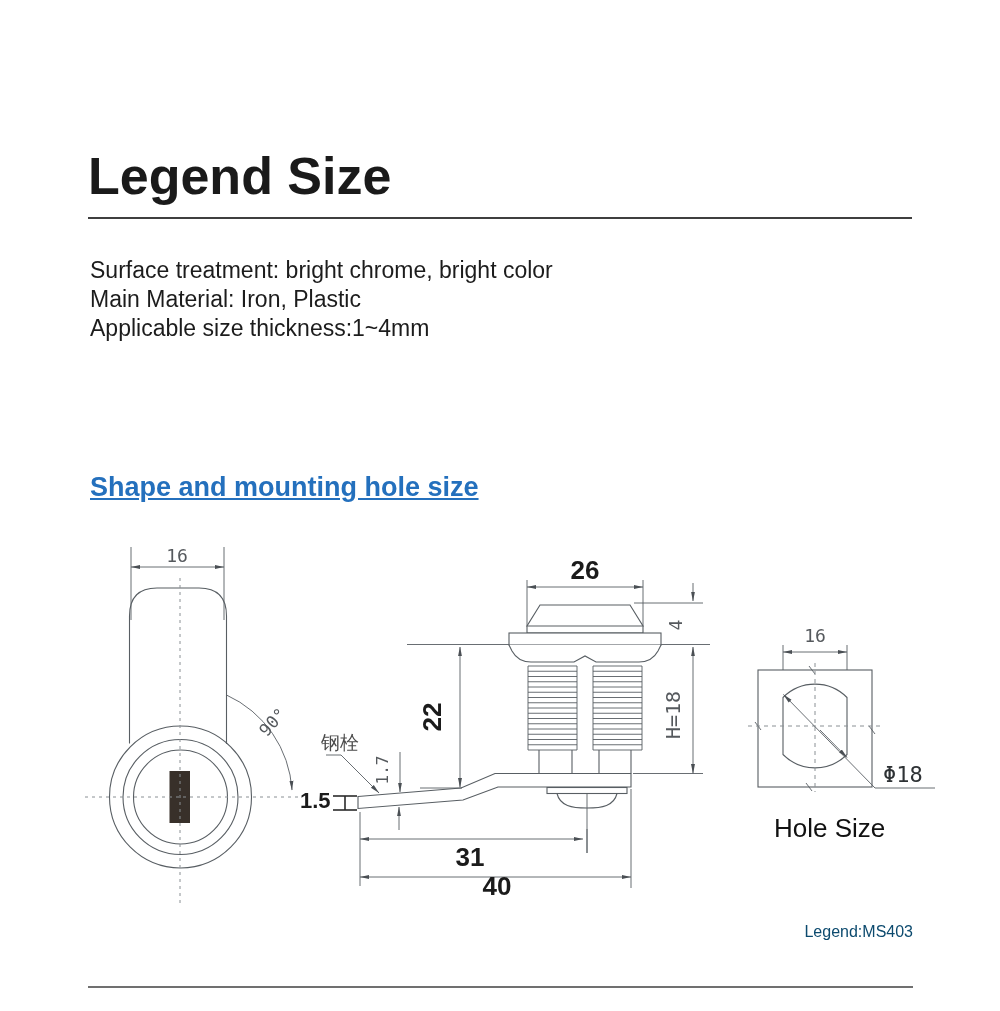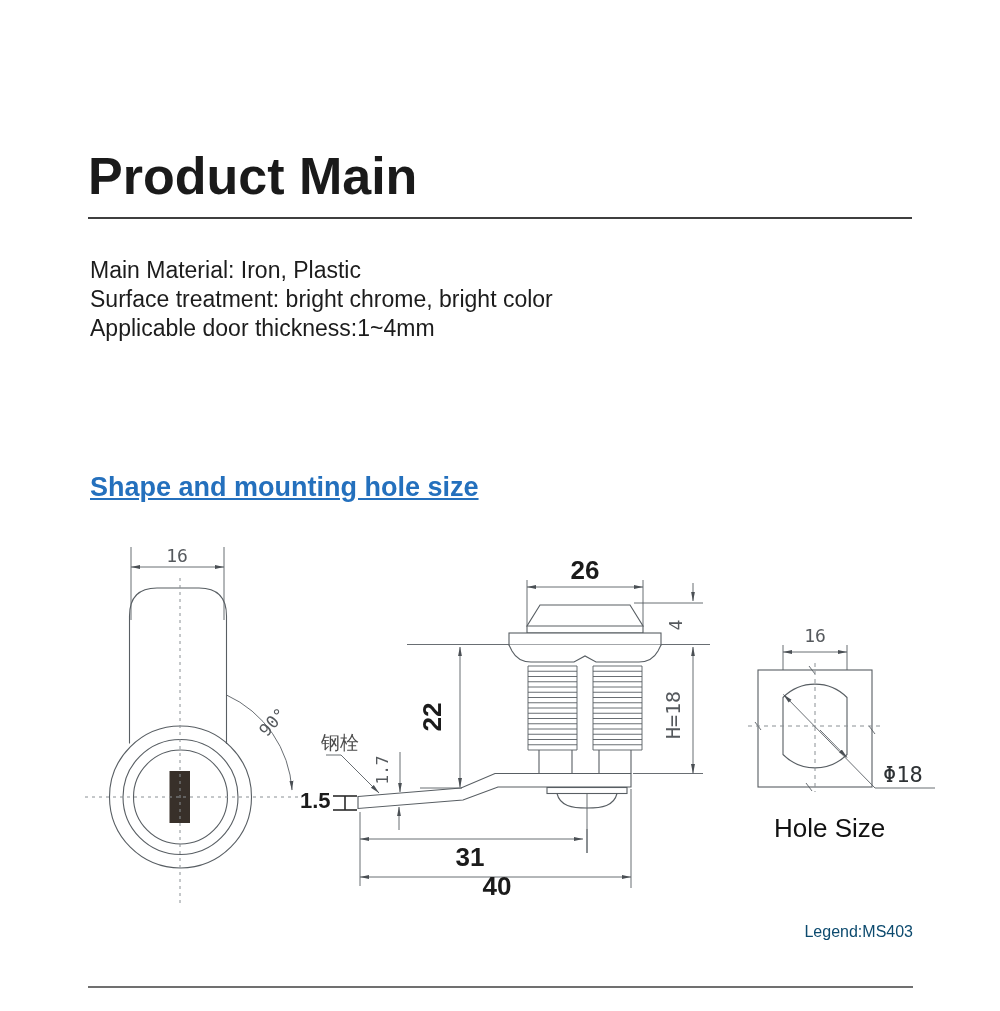--- a/index.html
+++ b/index.html
@@ -28,27 +28,27 @@
     position:absolute;left:88px;top:986px;width:825px;height:2px;background:#707070;
   }
   svg text{font-family:"DejaVu Sans Mono", monospace;}
   svg .dim-bold{font-family:"Liberation Sans", sans-serif;font-weight:bold;fill:#1b1b1b;}
   svg .dim-thin{fill:#55595d;}
   svg .cn{font-family:"Liberation Sans", sans-serif;fill:#4a4a4a;}
 </style>
 </head>
 <body>
 
-<div class="page-title">Product Main</div>
+<div class="page-title">Legend Size</div>
 <div class="title-rule"></div>
 
 <div class="specs">
+  <div>Surface treatment: bright chrome, bright color</div>
   <div>Main Material: Iron, Plastic</div>
-  <div>Surface treatment: bright chrome, bright color</div>
-  <div>Applicable door thickness:1~4mm</div>
+  <div>Applicable size thickness:1~4mm</div>
 </div>
 
 <div class="section-heading">Shape and mounting hole size</div>
 
 <div class="drawing-area">
 <svg width="1000" height="420" viewBox="0 0 1000 420">
   <defs>
     <marker id="arr" viewBox="0 0 10 6" refX="9.5" refY="3" markerWidth="11" markerHeight="6.6" orient="auto-start-reverse">
       <path d="M0,1 L10,3 L0,5 Z" fill="#4a4f54"></path>
     </marker>

